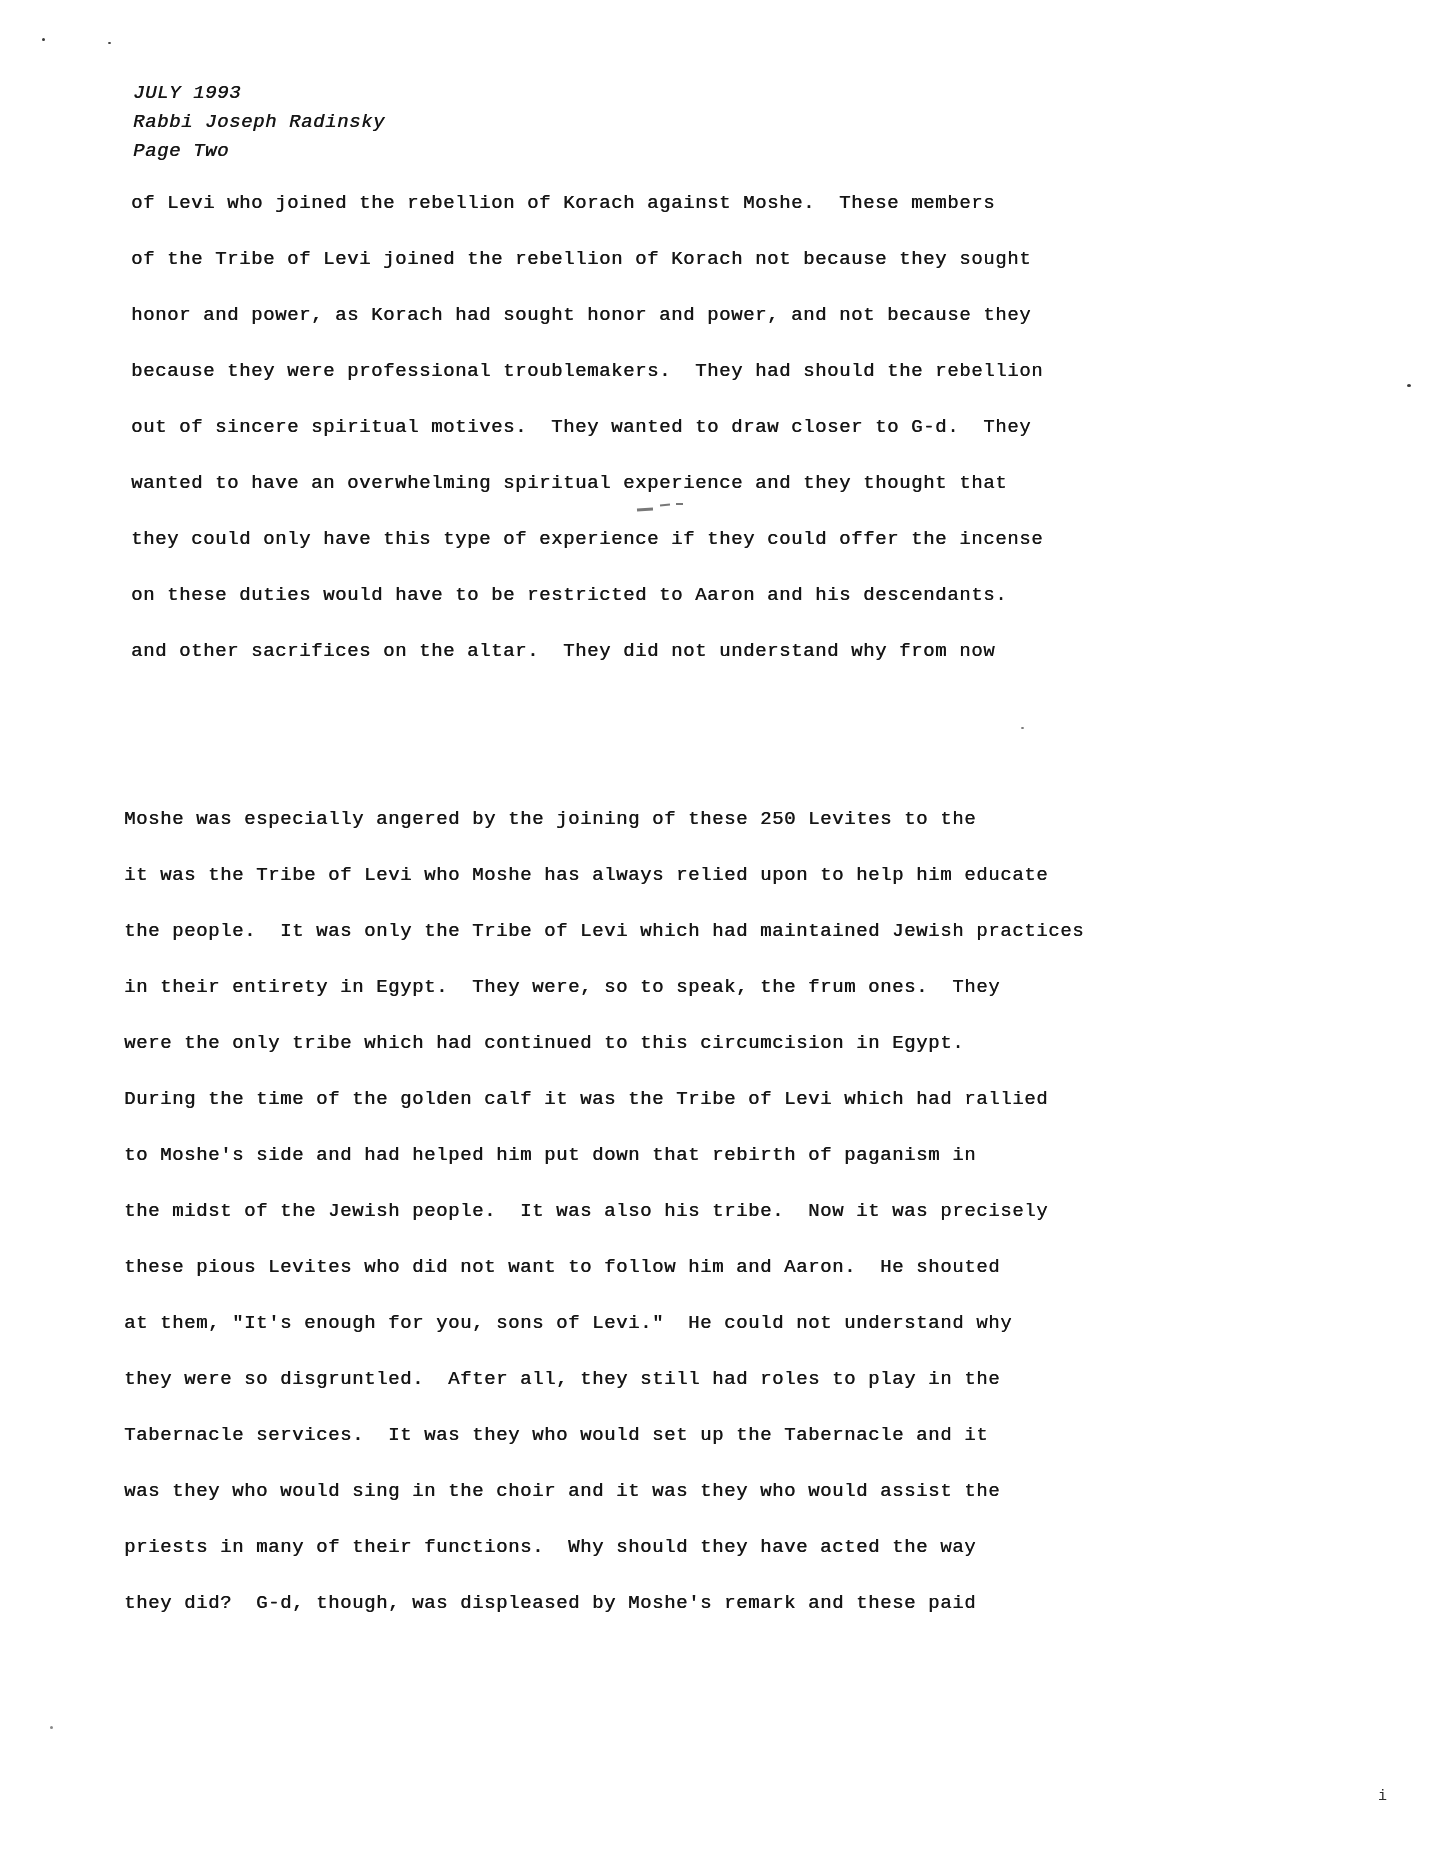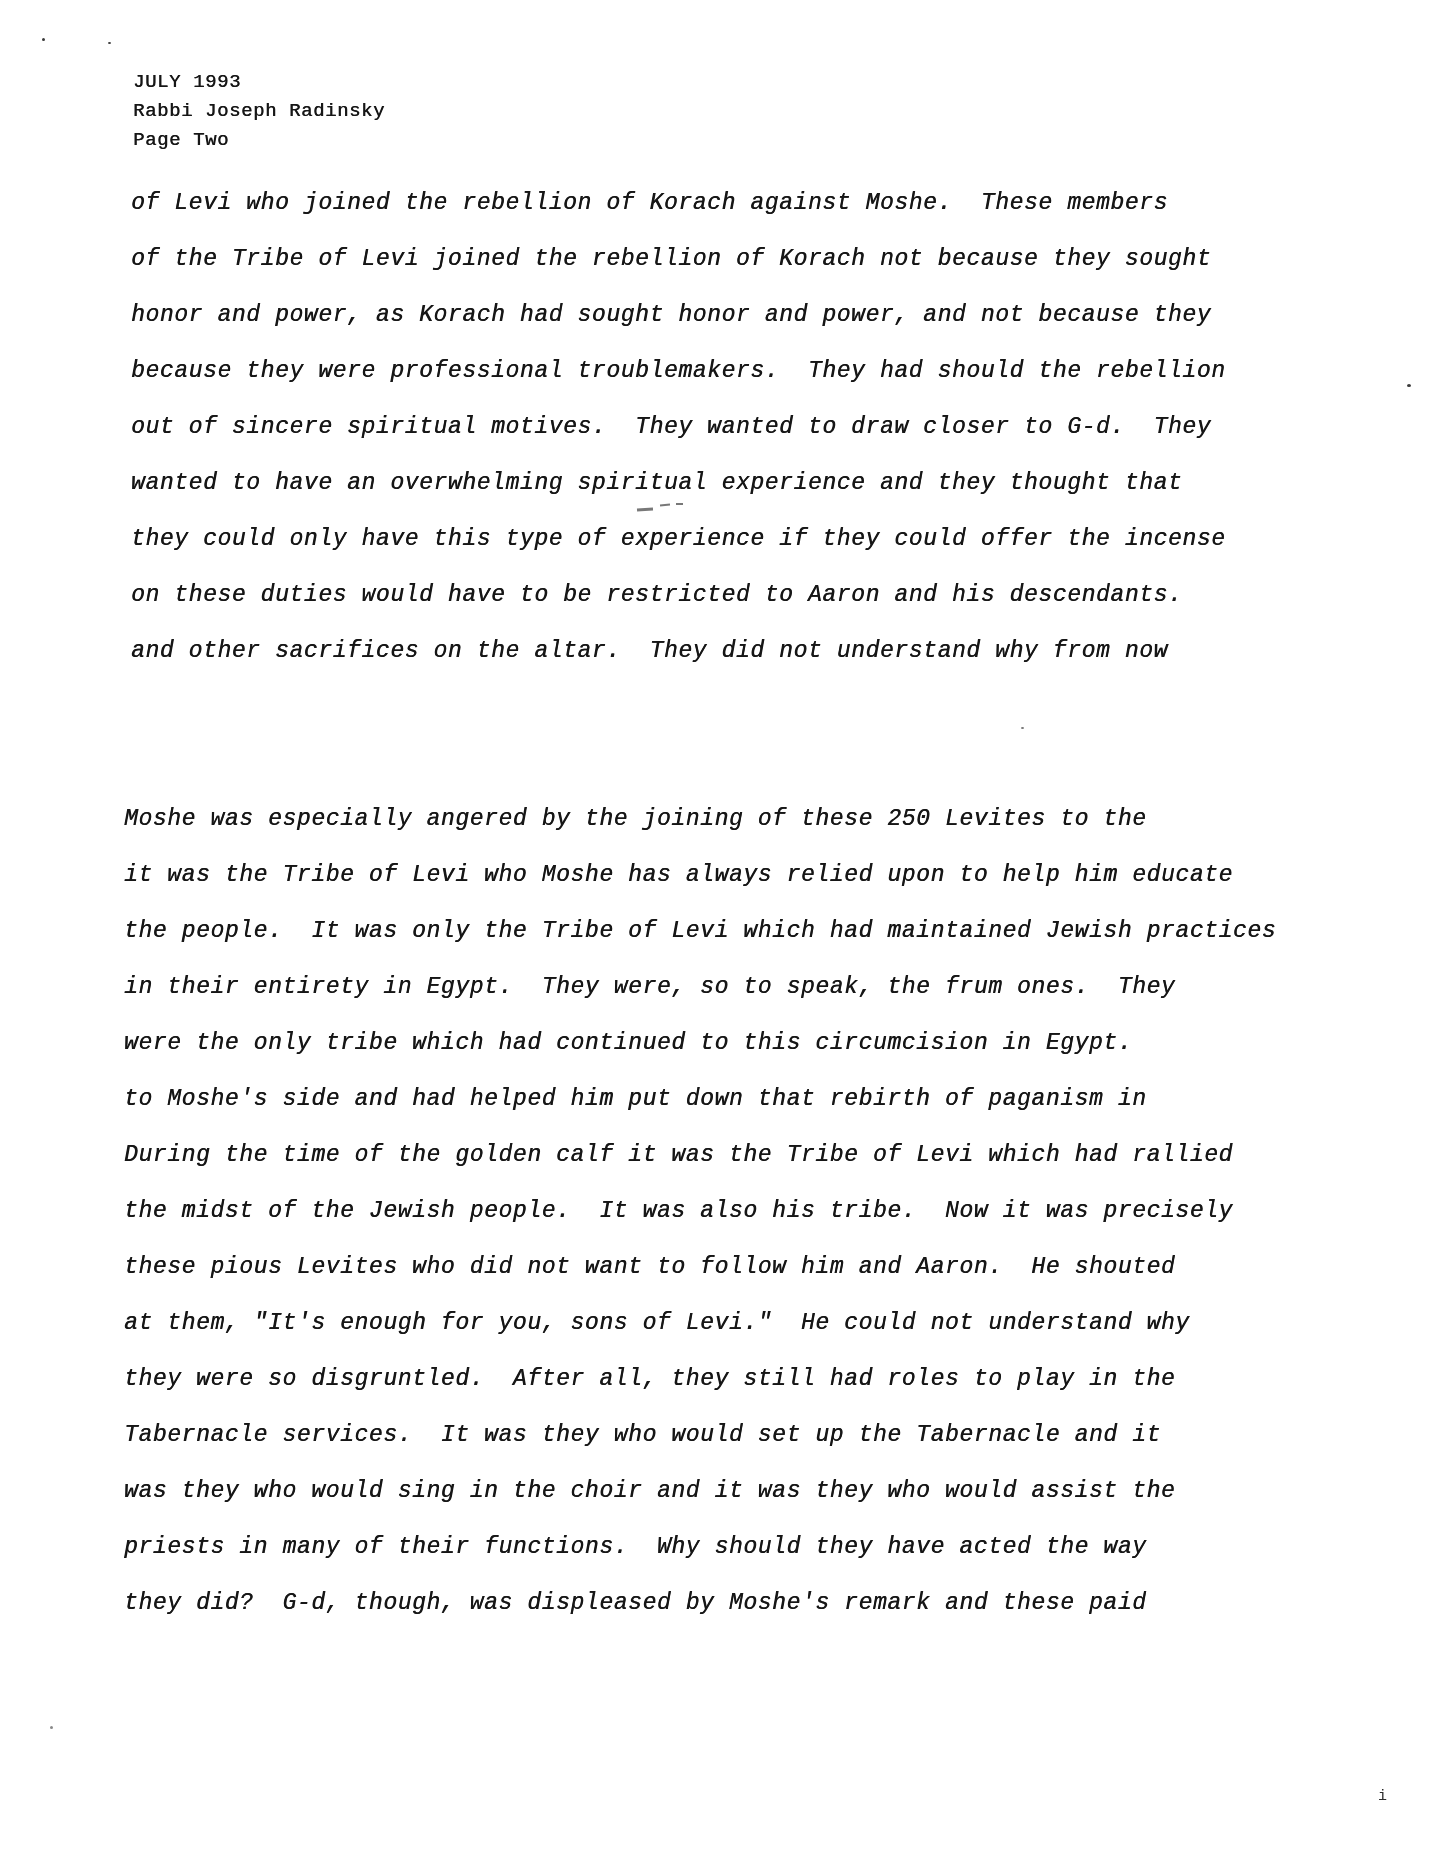--- a/index.html
+++ b/index.html
@@ -12,42 +12,42 @@
     width: 1430px;
     height: 1851px;
     background: #ffffff;
     overflow: hidden;
     font-family: "Liberation Mono", "DejaVu Sans Mono", monospace;
     color: #161616;
   }
   .header {
     position: absolute;
     left: 133px;
-    top: 68px;
+    top: 79px;
+    font-style: italic;
   }
   .hline {
     font-size: 19px;
     line-height: 29px;
     white-space: pre;
     letter-spacing: 0.6px;
     text-shadow: 0.4px 0.4px 0 #1b1b1b;
   }
   .para {
     position: absolute;
   }
   .para1 { left: 131px; top: 190px; }
   .para2 { left: 124px; top: 806px; }
   .tline {
-    font-size: 23px;
+    font-size: 19px;
     line-height: 26px;
     margin-bottom: 30px;
     white-space: pre;
     letter-spacing: 0.6px;
     text-shadow: 0.4px 0.4px 0 #1b1b1b;
-    font-style: italic;
   }
   
   .speck {
     position: absolute;
     background: #3a3a3a;
     border-radius: 50%;
   }
   .speck.a { left: 42px;  top: 38px;   width: 3px; height: 3px; }
   .speck.b { left: 108px; top: 42px;   width: 3px; height: 2px; }
   .speck.c { left: 1407px; top: 384px; width: 4px; height: 3px; }
@@ -102,22 +102,22 @@
   <div class="smudge s1"></div>
   <div class="smudge s2"></div>
   <div class="smudge s3"></div>
 
   <div class="para para2">
       <div class="tline">Moshe was especially angered by the joining of these 250 Levites to the</div>
       <div class="tline">it was the Tribe of Levi who Moshe has always relied upon to help him educate</div>
       <div class="tline">the people.  It was only the Tribe of Levi which had maintained Jewish practices</div>
       <div class="tline">in their entirety in Egypt.  They were, so to speak, the frum ones.  They</div>
       <div class="tline">were the only tribe which had continued to this circumcision in Egypt.</div>
+      <div class="tline">During the time of the golden calf it was the Tribe of Levi which had rallied</div>
       <div class="tline">to Moshe's side and had helped him put down that rebirth of paganism in</div>
-      <div class="tline">During the time of the golden calf it was the Tribe of Levi which had rallied</div>
       <div class="tline">the midst of the Jewish people.  It was also his tribe.  Now it was precisely</div>
       <div class="tline">these pious Levites who did not want to follow him and Aaron.  He shouted</div>
       <div class="tline">at them, "It's enough for you, sons of Levi."  He could not understand why</div>
       <div class="tline">they were so disgruntled.  After all, they still had roles to play in the</div>
       <div class="tline">Tabernacle services.  It was they who would set up the Tabernacle and it</div>
       <div class="tline">was they who would sing in the choir and it was they who would assist the</div>
       <div class="tline">priests in many of their functions.  Why should they have acted the way</div>
       <div class="tline">they did?  G-d, though, was displeased by Moshe's remark and these paid</div>
     </div>
 

